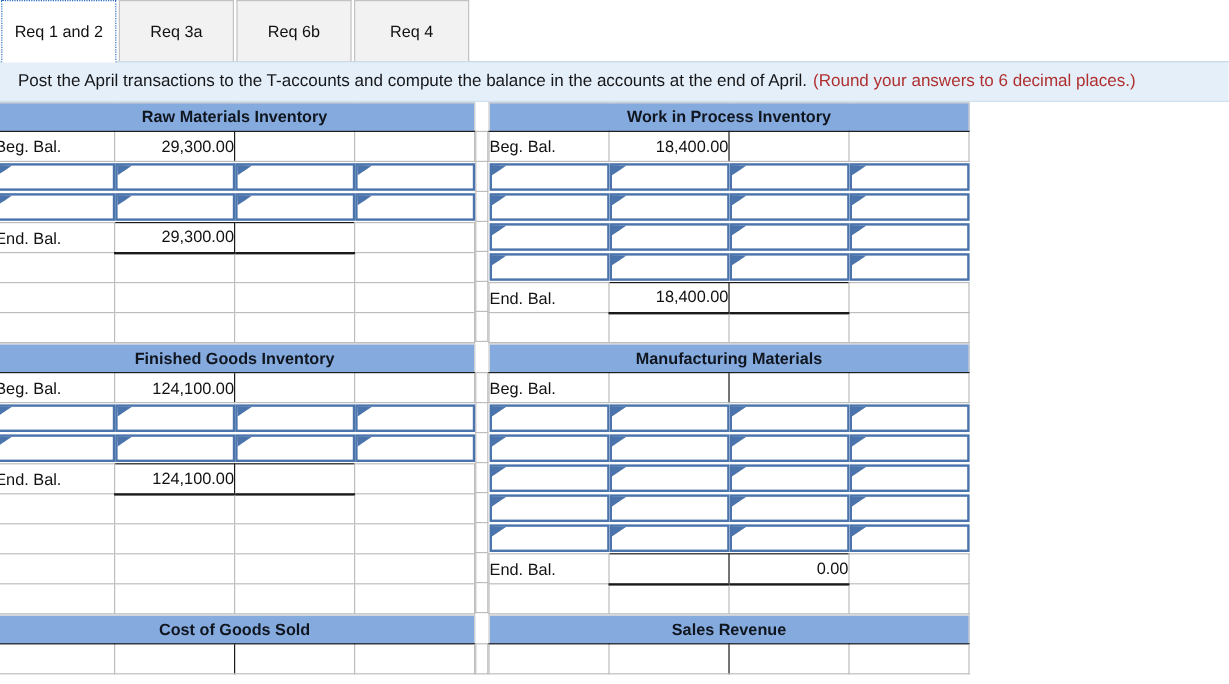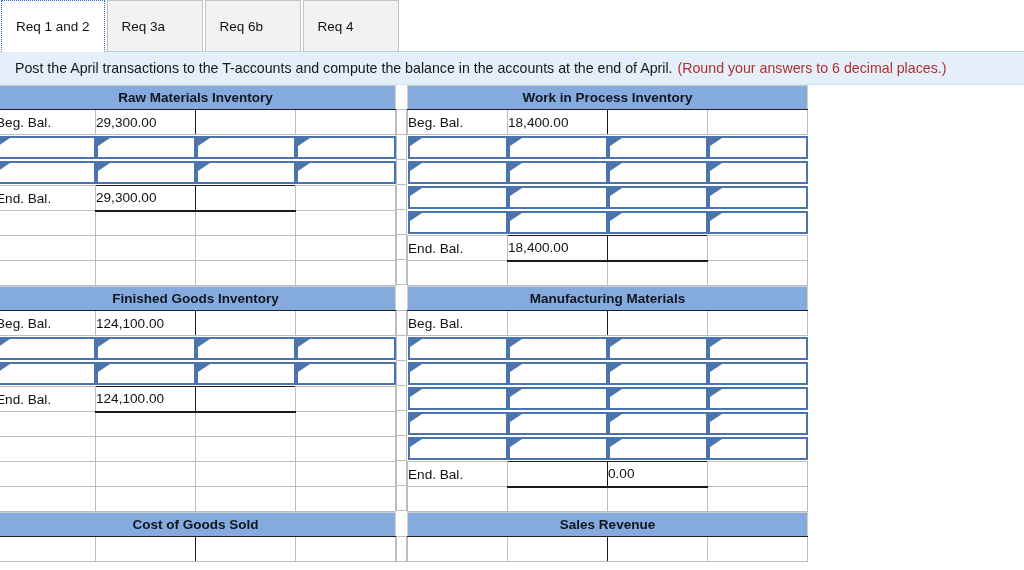--- a/index.html
+++ b/index.html
@@ -18,27 +18,28 @@
     height: 52px;
     background: #ffffff;
     border-bottom: 1px solid #b9cfe4;
     padding-left: 1px;
     display: flex;
     align-items: flex-end;
   }
   .tab {
     height: 51px;
     min-width: 96px;
-    padding: 0 14px;
+    padding: 0 2px;
     margin-right: 2px;
     background: #f2f2f2;
     border: 1px solid #c3c3c3;
     border-bottom: none;
     display: flex;
     align-items: center;
+    justify-content: center;
     font-size: 13.5px;
     color: #111111;
     white-space: nowrap;
     cursor: pointer;
   }
   .tab.active {
     background: #ffffff;
     border: 1px dotted #2a6bbf;
     border-bottom: 1px solid #ffffff;
     position: relative;
@@ -96,21 +97,21 @@
 
   .cell {
     height: 25px;
     border: 1px solid #bdbdbd;
     background: #ffffff;
     font-size: 13.6px;
     color: #111111;
     vertical-align: middle;
   }
   .lbl   { text-align: left;  padding-left: 5px; white-space: nowrap; }
-  .amt   { padding-right: 5px; white-space: nowrap; }
+  .amt   { text-align: right; padding-right: 5px; white-space: nowrap; }
 
   
   .tsplit { border-right: 1.5px solid #1a1a1a; }
   
   .endrule { border-top: 1.5px solid #1a1a1a; border-bottom: 2.5px solid #1a1a1a; }
 
   
   .inputcell { padding: 0 1px; border: none; background: #ffffff; height: 25px; }
   .ibox {
     position: relative;

